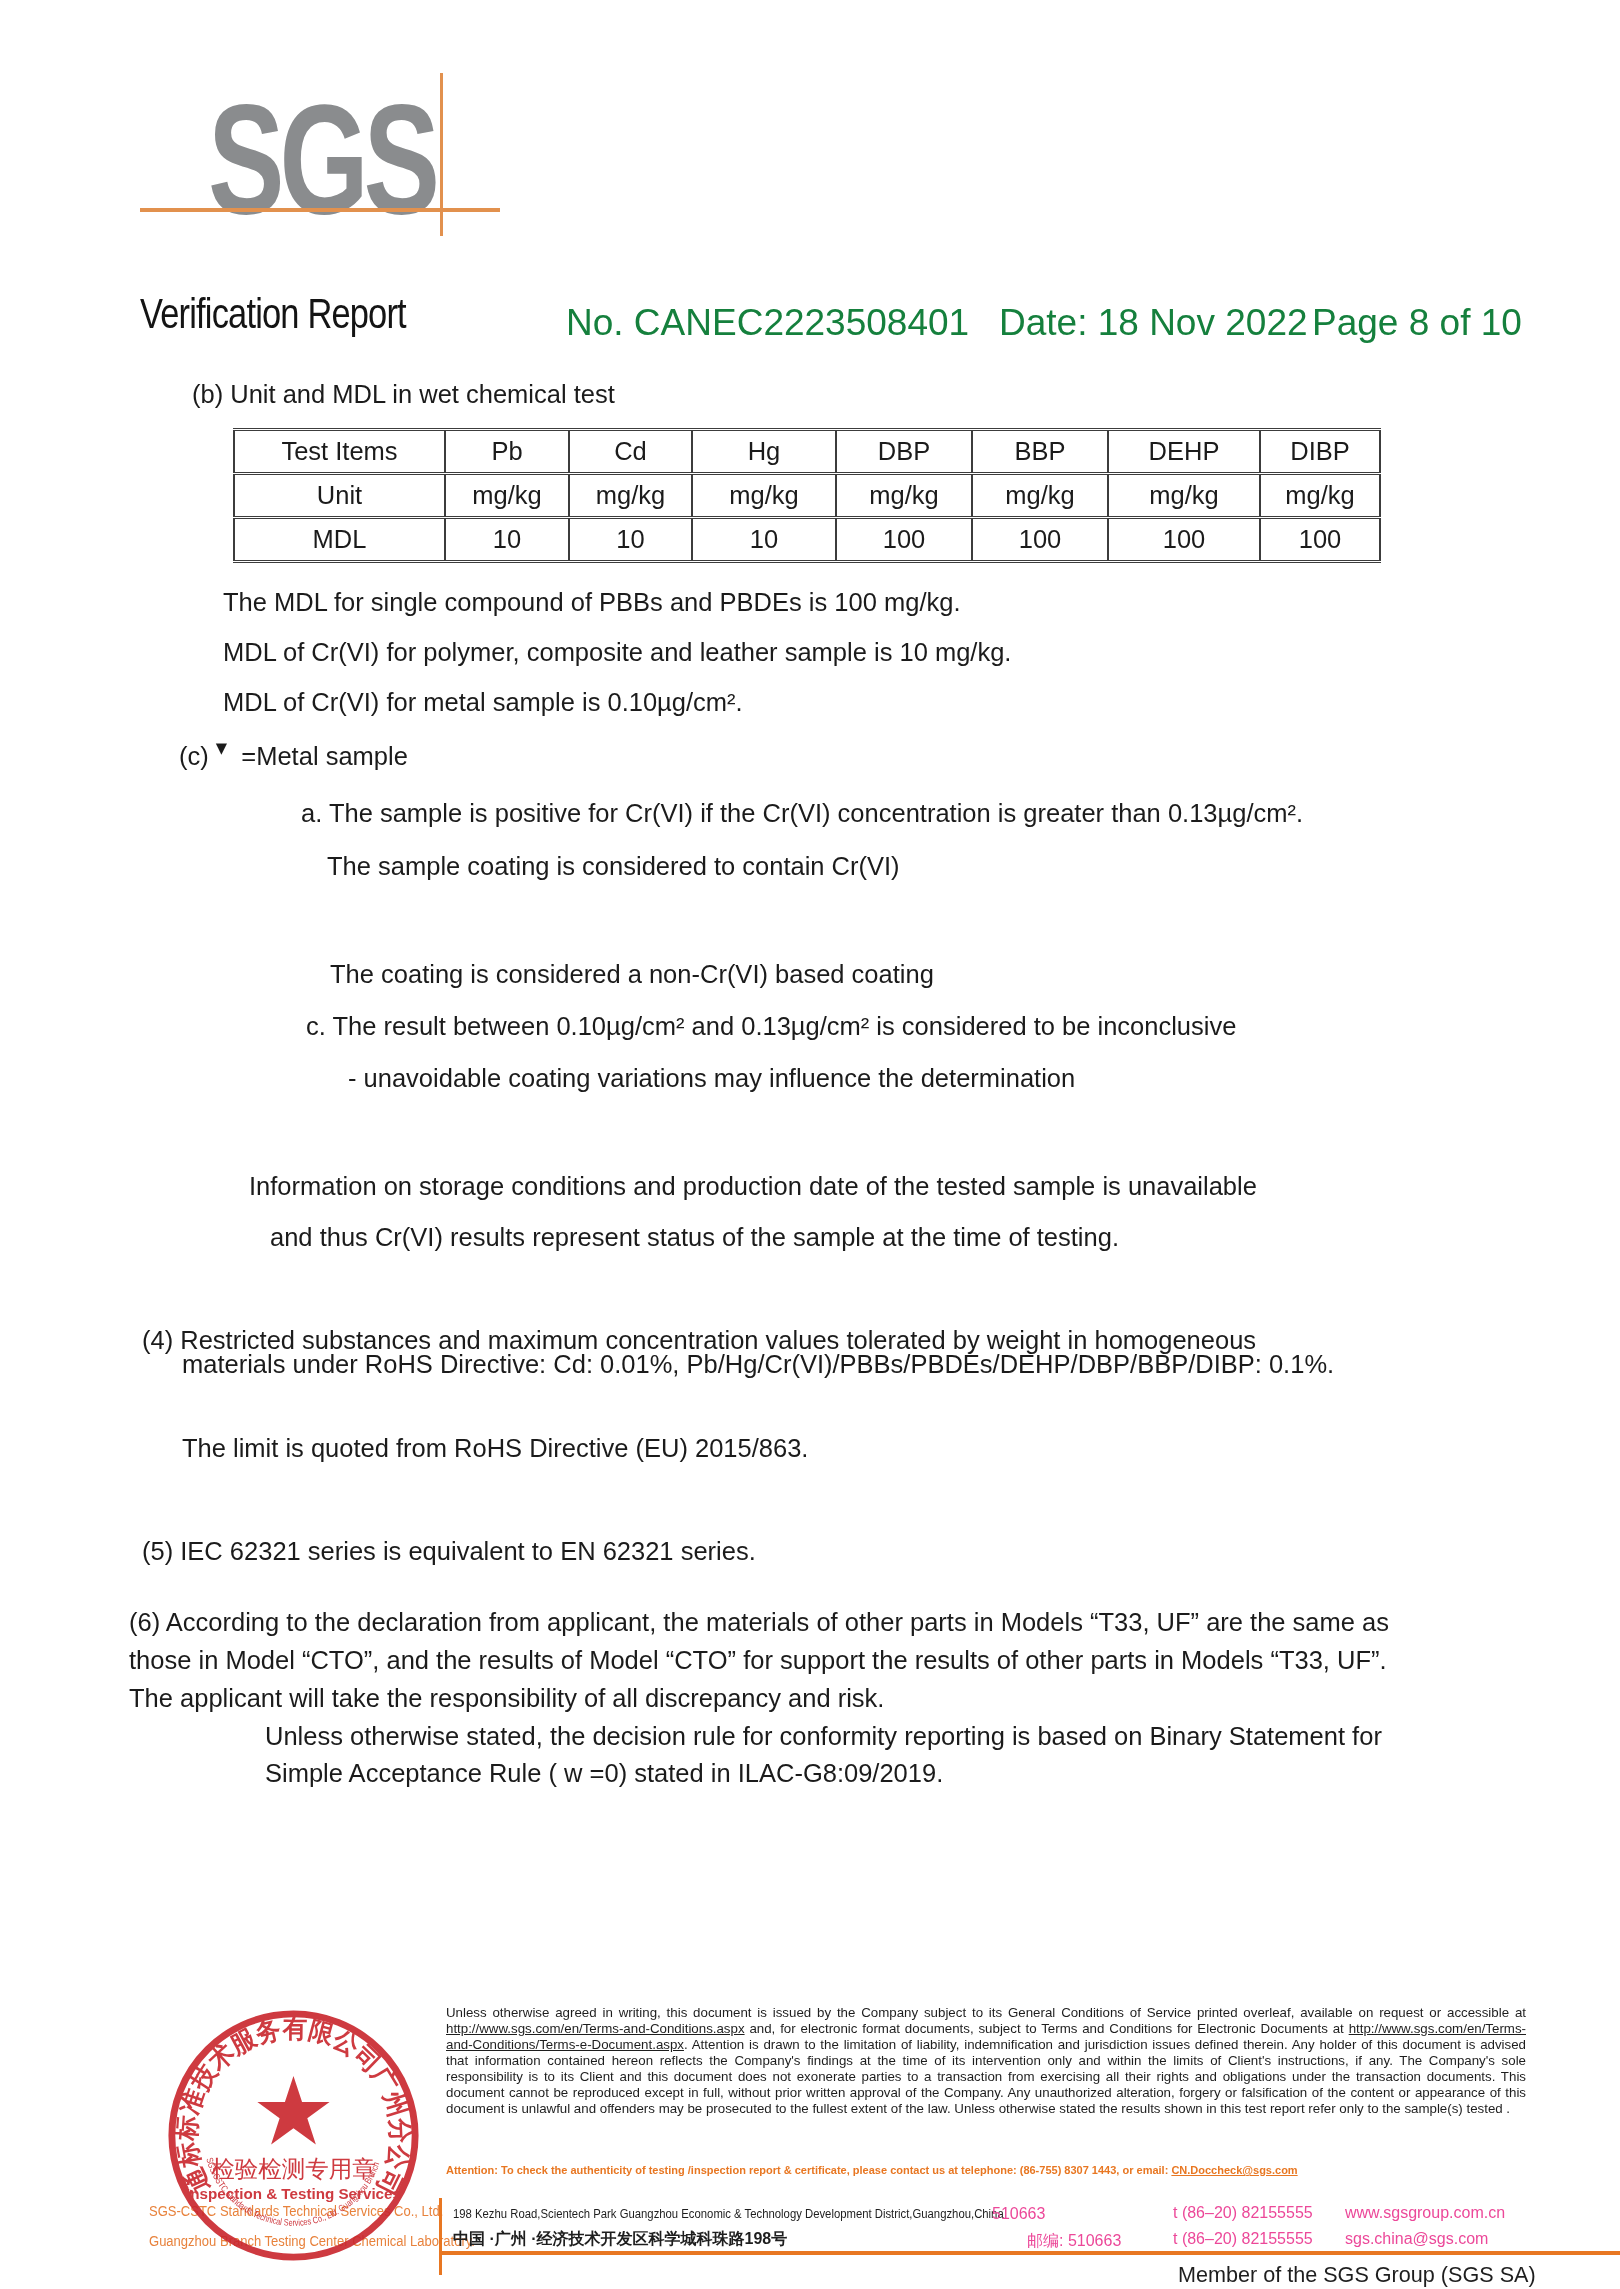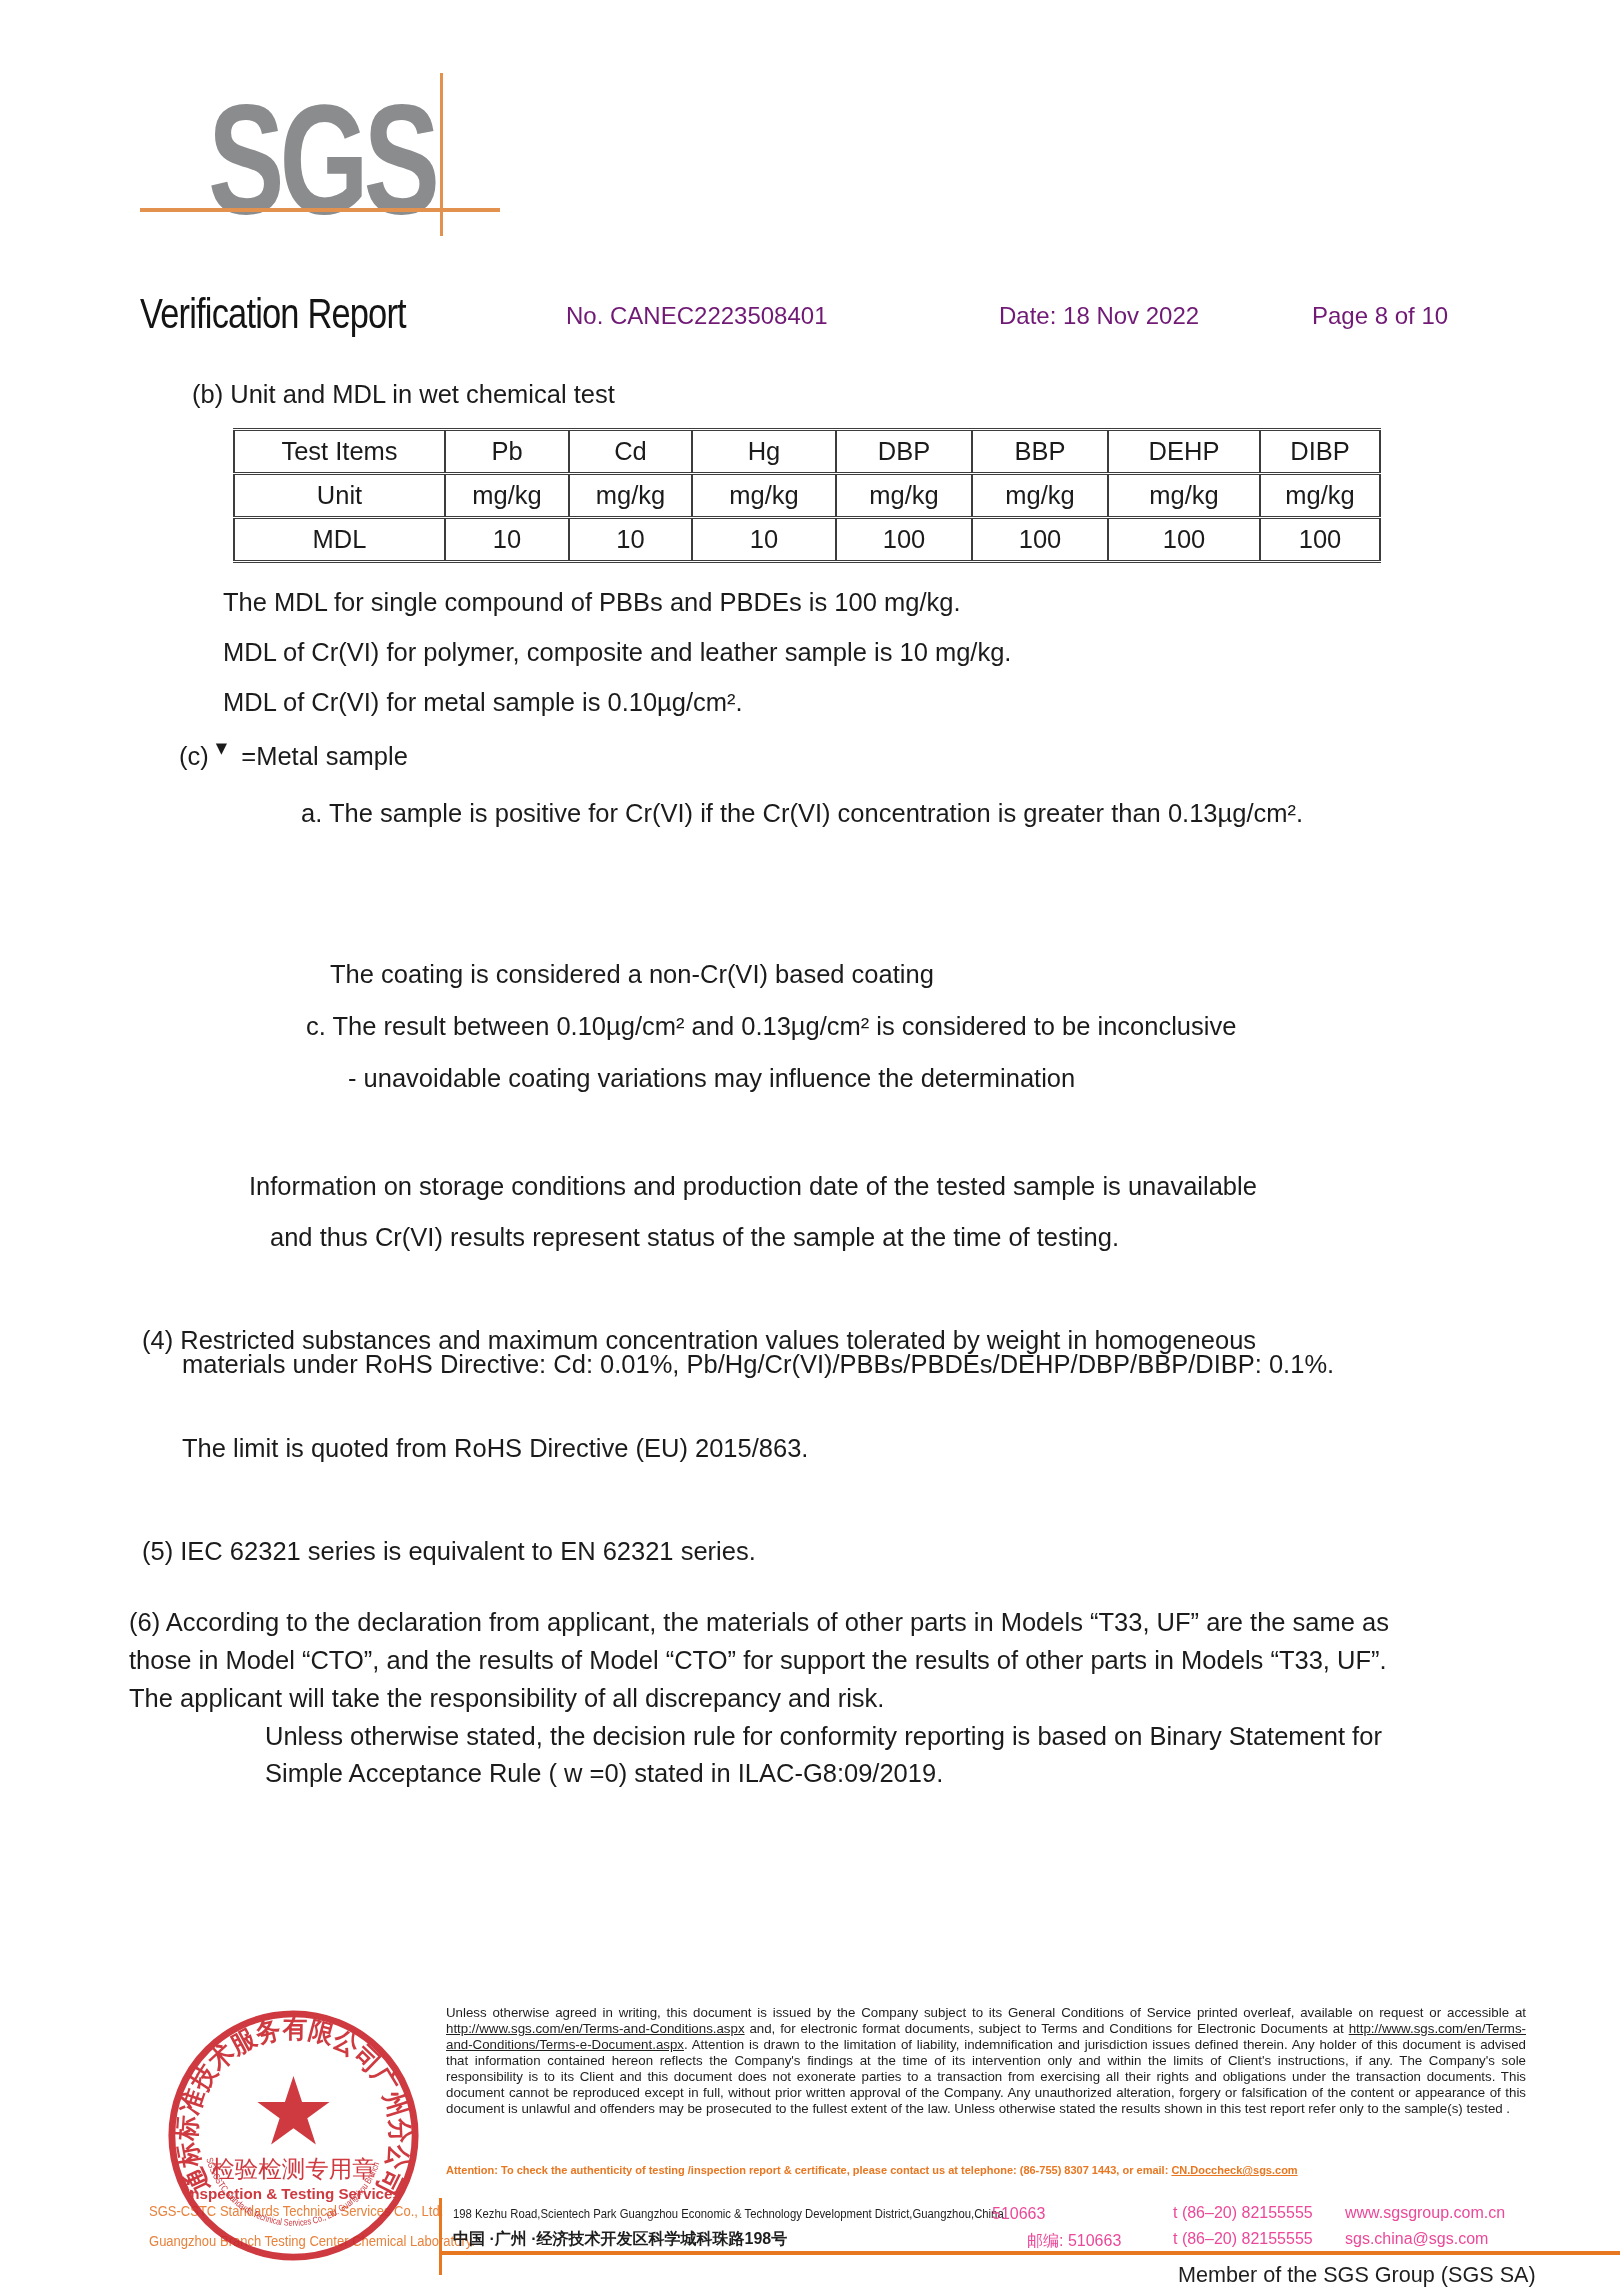--- a/index.html
+++ b/index.html
@@ -18,21 +18,21 @@
     font-weight:bold; font-size:155px; line-height:1;
     color:#8a8c8e; letter-spacing:-6.9px;
     transform:scaleX(0.74); transform-origin:left top;
   }
   .accent-h { background:#e2914e; height:3.9px; }
   .accent-v { background:#e2914e; width:2.9px; }
   .report-title {
     left:140px; top:290px; font-size:42px; letter-spacing:-1px;
     transform:scaleX(0.82); transform-origin:left top; color:#141414;
   }
-  .hdr-detail { top:302px; font-size:24px; color:#701a75;text-align:center; }
+  .hdr-detail { top:302px; font-size:37px; color:#15803d;text-align:center; }
 
   
   .bl { font-size:25.5px; color:#1b1b1b; }
   .tri { display:inline-block; font-size:14.7px; position:relative; top:-11.8px; font-family:"DejaVu Sans",sans-serif; }
 
   
   table.mdl { position:absolute; left:233px; top:428px; border-collapse:collapse; border:2.9px solid #3c3c3c; table-layout:fixed; }
   table.mdl td {
     border-left:2px solid #3c3c3c; border-right:2px solid #3c3c3c;
     border-top:3.9px double #3c3c3c; border-bottom:3.9px double #3c3c3c;
@@ -119,20 +119,21 @@
   </tbody>
     </table>
 
   <div class="abs bl" style="left:223px; top:588px;">The MDL for single compound of PBBs and PBDEs is 100 mg/kg.</div>
   <div class="abs bl" style="left:223px; top:638px;">MDL of Cr(VI) for polymer, composite and leather sample is 10 mg/kg.</div>
   <div class="abs bl" style="left:223px; top:688px;">MDL of Cr(VI) for metal sample is 0.10µg/cm².</div>
 
   <div class="abs bl" style="left:179px; top:742px;"><span>(c)</span>&nbsp;<span class="tri">▼</span>&nbsp;&nbsp;<span>=Metal sample</span></div>
 
   <div class="abs bl" style="left:301px; top:799px;">a. The sample is positive for Cr(VI) if the Cr(VI) concentration is greater than 0.13µg/cm².</div>
+  <div class="abs bl" style="left:327px; top:852px;">The sample coating is considered to contain Cr(VI)</div>
   <div class="abs bl" style="left:330px; top:960px;">The coating is considered a non-Cr(VI) based coating</div>
   <div class="abs bl" style="left:306px; top:1012px;">c. The result between 0.10µg/cm² and 0.13µg/cm² is considered to be inconclusive</div>
   <div class="abs bl" style="left:348px; top:1064px;">- unavoidable coating variations may influence the determination</div>
 
   <div class="abs bl" style="left:270px; top:1223px;">and thus Cr(VI) results represent status of the sample at the time of testing.</div>
   <div class="abs bl" style="left:249px; top:1172px;">Information on storage conditions and production date of the tested sample is unavailable</div>
 
   <div class="abs bl" style="left:142px; top:1326px;">(4) Restricted substances and maximum concentration values tolerated by weight in homogeneous</div>
   <div class="abs bl" style="left:182px; top:1350px;">materials under RoHS Directive: Cd: 0.01%, Pb/Hg/Cr(VI)/PBBs/PBDEs/DEHP/DBP/BBP/DIBP: 0.1%.</div>
   <div class="abs bl" style="left:182px; top:1434px;">The limit is quoted from RoHS Directive (EU) 2015/863.</div>

